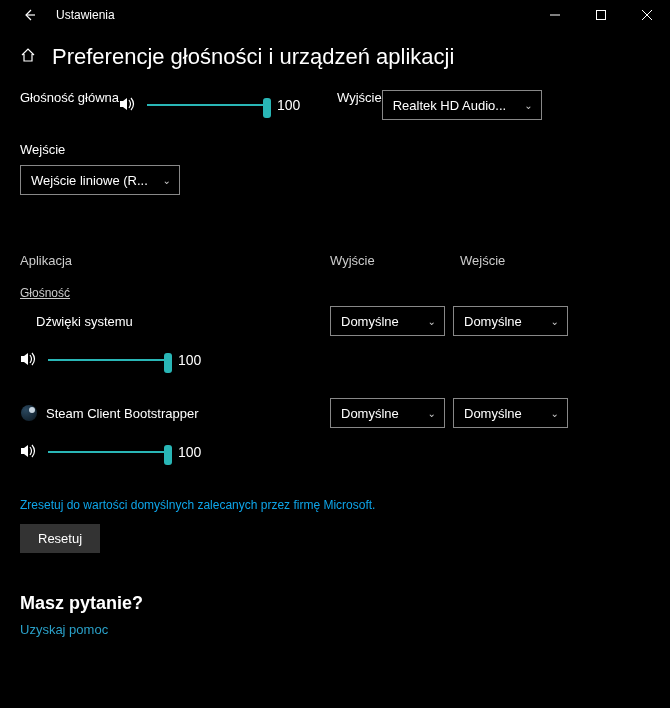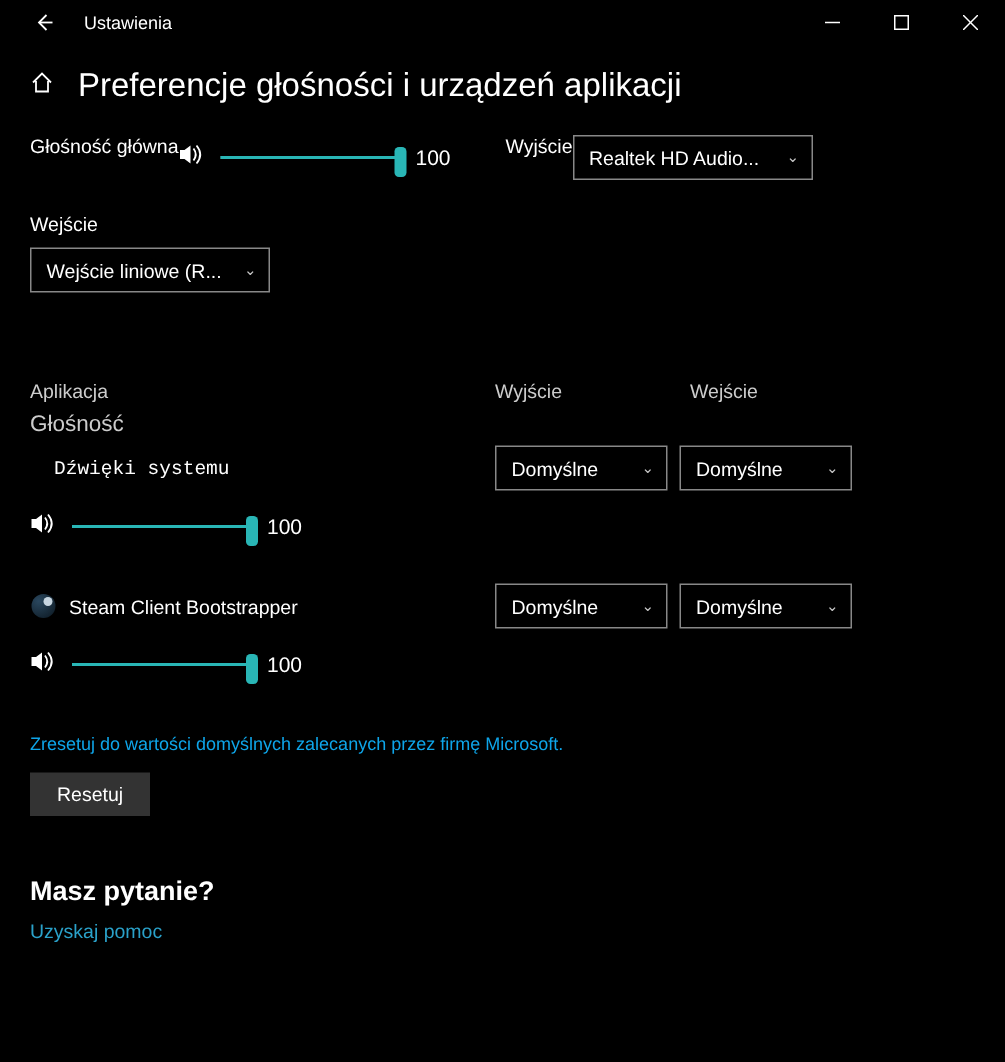--- a/index.html
+++ b/index.html
@@ -73,25 +73,25 @@
   }
   .dropdown.small { min-width: 115px; }
   .chev { font-size:10px; color:#ccc; }
   .col-block { display:flex; flex-direction:row; }
   .input-section { margin-top: 22px; }
   .apps-section { margin-top: 58px; }
   .apps-header { display:flex; }
   .apps-header .c1 { width: 310px; color:#ccc; font-size:13px; }
   .apps-header .c2 { width: 130px; color:#ccc; font-size:13px; }
   .apps-header .c3 { width: 130px; color:#ccc; font-size:13px; }
-  .vol-label { color:#ccc; font-size:15px; margin-top:6px; }
+  .vol-label { color:#ccc; font-size:12px; margin-top:18px;text-decoration:underline; }
   .app-row { margin-top: 6px; }
   .app-line { display:flex; align-items:center; }
   .app-name { width:310px; display:flex; align-items:center; gap:8px; }
-  .app-name .indent { padding-left: 16px; font-family: Liberation Mono, monospace; }
+  .app-name .indent { padding-left: 16px; }
   .app-icon { width:18px; height:18px; display:inline-flex; align-items:center; justify-content:center; }
   .steam-icon {
     width:16px; height:16px; border-radius:50%;
     background: radial-gradient(circle at 30% 30%, #2a475e, #0b1720);
     position: relative;
   }
   .steam-icon::after {
     content:''; position:absolute; width:6px; height:6px; border-radius:50%;
     background:#c7d5e0; right:2px; top:2px;
   }

